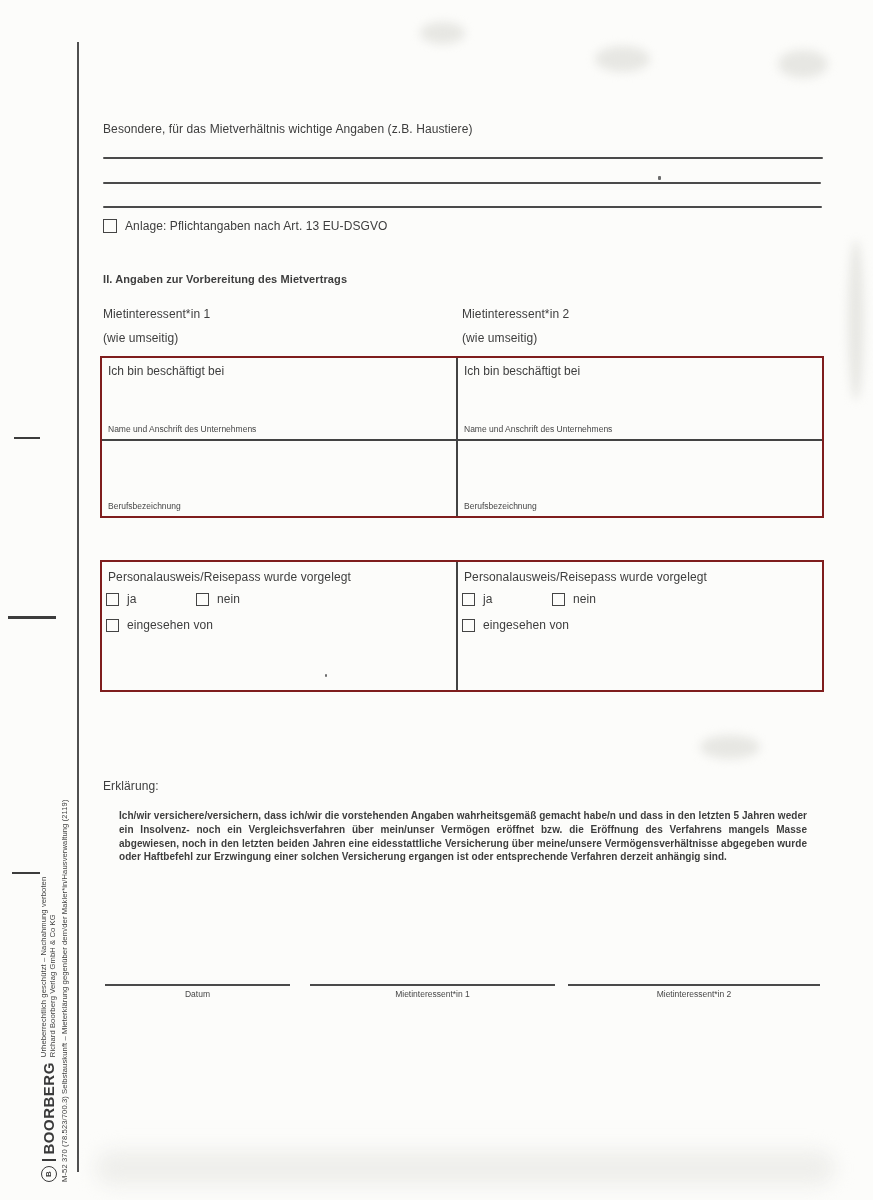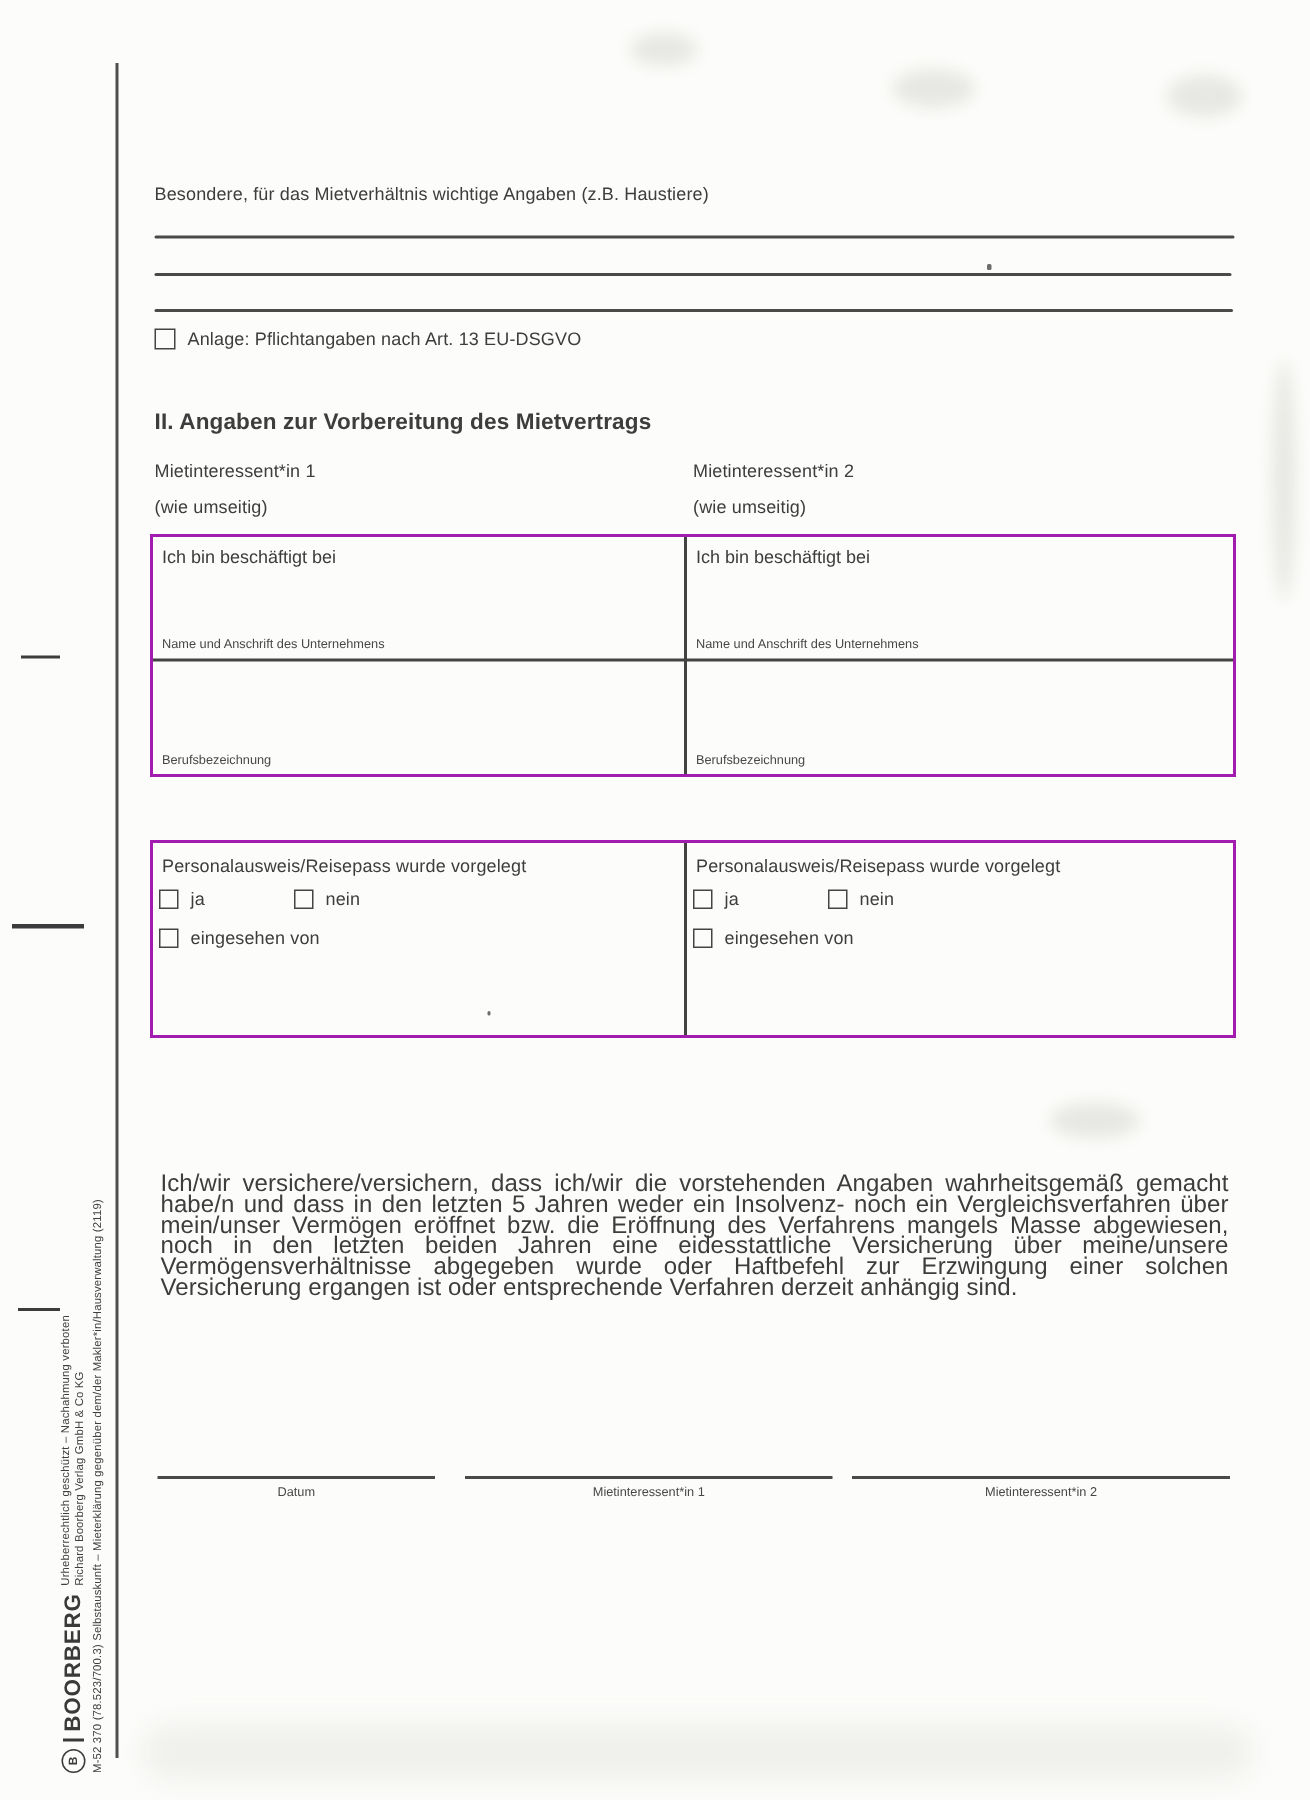--- a/index.html
+++ b/index.html
@@ -19,27 +19,27 @@
   .bottom-noise{left:95px;top:1150px;width:740px;height:36px;background:#efefec;filter:blur(9px);border-radius:18px;}
   
   .t{font-size:12px;letter-spacing:.1px;}
   .t-bold{font-weight:bold;}
   
   .write-line{height:2px;background:#4a4a4a;border-radius:1px;}
   
   .cb{display:inline-block;width:14px;height:14px;border:1.6px solid #444;background:transparent;box-sizing:border-box;vertical-align:middle;}
   .cb-row{display:flex;align-items:center;gap:8px;}
   
-  .box{border:2px solid #a21caf;box-sizing:border-box;background:transparent;}
+  .box{border:2px solid #7f1d1d;box-sizing:border-box;background:transparent;}
   .vdivider{position:absolute;top:0;bottom:0;width:2px;background:#434343;}
   .hdivider{position:absolute;left:0;right:0;height:2px;background:#434343;}
   .cell-caption{position:absolute;left:6px;bottom:5px;font-size:8.5px;color:#474747;}
   .cell-intro{position:absolute;left:6px;top:6px;font-size:12px;}
   
-  .para{font-size:16px;line-height:13.8px;text-align:justify;letter-spacing:.05px;margin:4px;}
+  .para{font-size:10px;line-height:13.8px;text-align:justify;letter-spacing:.05px;margin:16px;font-weight:bold;}
   
   .sig-line{position:absolute;top:0;height:2px;background:#4a4a4a;}
   .sig-label{position:absolute;top:5px;font-size:8.5px;color:#474747;text-align:center;}
   
   .publisher{
     left:40px;top:1182px;width:500px;height:38px;
     transform:rotate(-90deg);transform-origin:0 0;
   }
   .pub-row1{display:flex;align-items:center;gap:5px;}
   .pub-logo{
@@ -71,21 +71,21 @@
 <div class="abs t" style="left:103px;top:122px;">Besondere, für das Mietverhältnis wichtige Angaben (z.B. Haustiere)</div>
 <div class="abs write-line" style="left:103px;top:157px;width:720px;"></div>
 <div class="abs write-line" style="left:103px;top:182px;width:718px;"></div>
 <div class="abs write-line" style="left:103px;top:206px;width:719px;"></div>
 
 <div class="abs cb-row" style="left:103px;top:219px;text-align:center;">
   <span class="cb"></span>
   <span class="t">Anlage: Pflichtangaben nach Art. 13 EU-DSGVO</span>
 </div>
 
-<div class="abs t t-bold" style="left:103px;top:273px;font-size:15px;">II. Angaben zur Vorbereitung des Mietvertrags</div>
+<div class="abs t t-bold" style="left:103px;top:273px;font-size:11px;">II. Angaben zur Vorbereitung des Mietvertrags</div>
 
 <div class="abs t" style="left:103px;top:307px;">Mietinteressent*in 1</div>
 <div class="abs t" style="left:462px;top:307px;">Mietinteressent*in 2</div>
 <div class="abs t" style="left:103px;top:331px;">(wie umseitig)</div>
 <div class="abs t" style="left:462px;top:331px;">(wie umseitig)</div>
 
 <div class="abs box" style="left:100px;top:356px;width:724px;height:162px;">
   <div class="vdivider" style="left:354px;"></div>
   <div class="hdivider" style="top:81px;"></div>
 
@@ -138,20 +138,21 @@
       <span class="t">nein</span>
     </div>
     <div class="abs cb-row" style="left:4px;top:56px;">
       <span class="cb" style="width:13px;height:13px;"></span>
       <span class="t">eingesehen von</span>
     </div>
   </div>
 </div>
 
 <div class="abs" style="left:103px;top:779px;width:720px;">
+  <div class="t" style="margin-bottom:9px;">Erklärung:</div>
   <p class="para">Ich/wir versichere/versichern, dass ich/wir die vorstehenden Angaben wahrheitsgemäß gemacht habe/n und dass in den letzten 5 Jahren weder ein Insolvenz- noch ein Vergleichsverfahren über mein/unser Vermögen eröffnet bzw. die Eröffnung des Verfahrens mangels Masse abgewiesen, noch in den letzten beiden Jahren eine eidesstattliche Versicherung über meine/unsere Vermögensverhältnisse abgegeben wurde oder Haftbefehl zur Erzwingung einer solchen Versicherung ergangen ist oder entsprechende Verfahren derzeit anhängig sind.</p>
 </div>
 
 <div class="abs" style="left:0;top:984px;width:873px;height:30px;padding-left:28px;">
   <div class="sig-line" style="left:105px;width:185px;"></div>
   <div class="sig-label" style="left:105px;width:185px;">Datum</div>
 
   <div class="sig-line" style="left:310px;width:245px;"></div>
   <div class="sig-label" style="left:310px;width:245px;">Mietinteressent*in 1</div>
 

